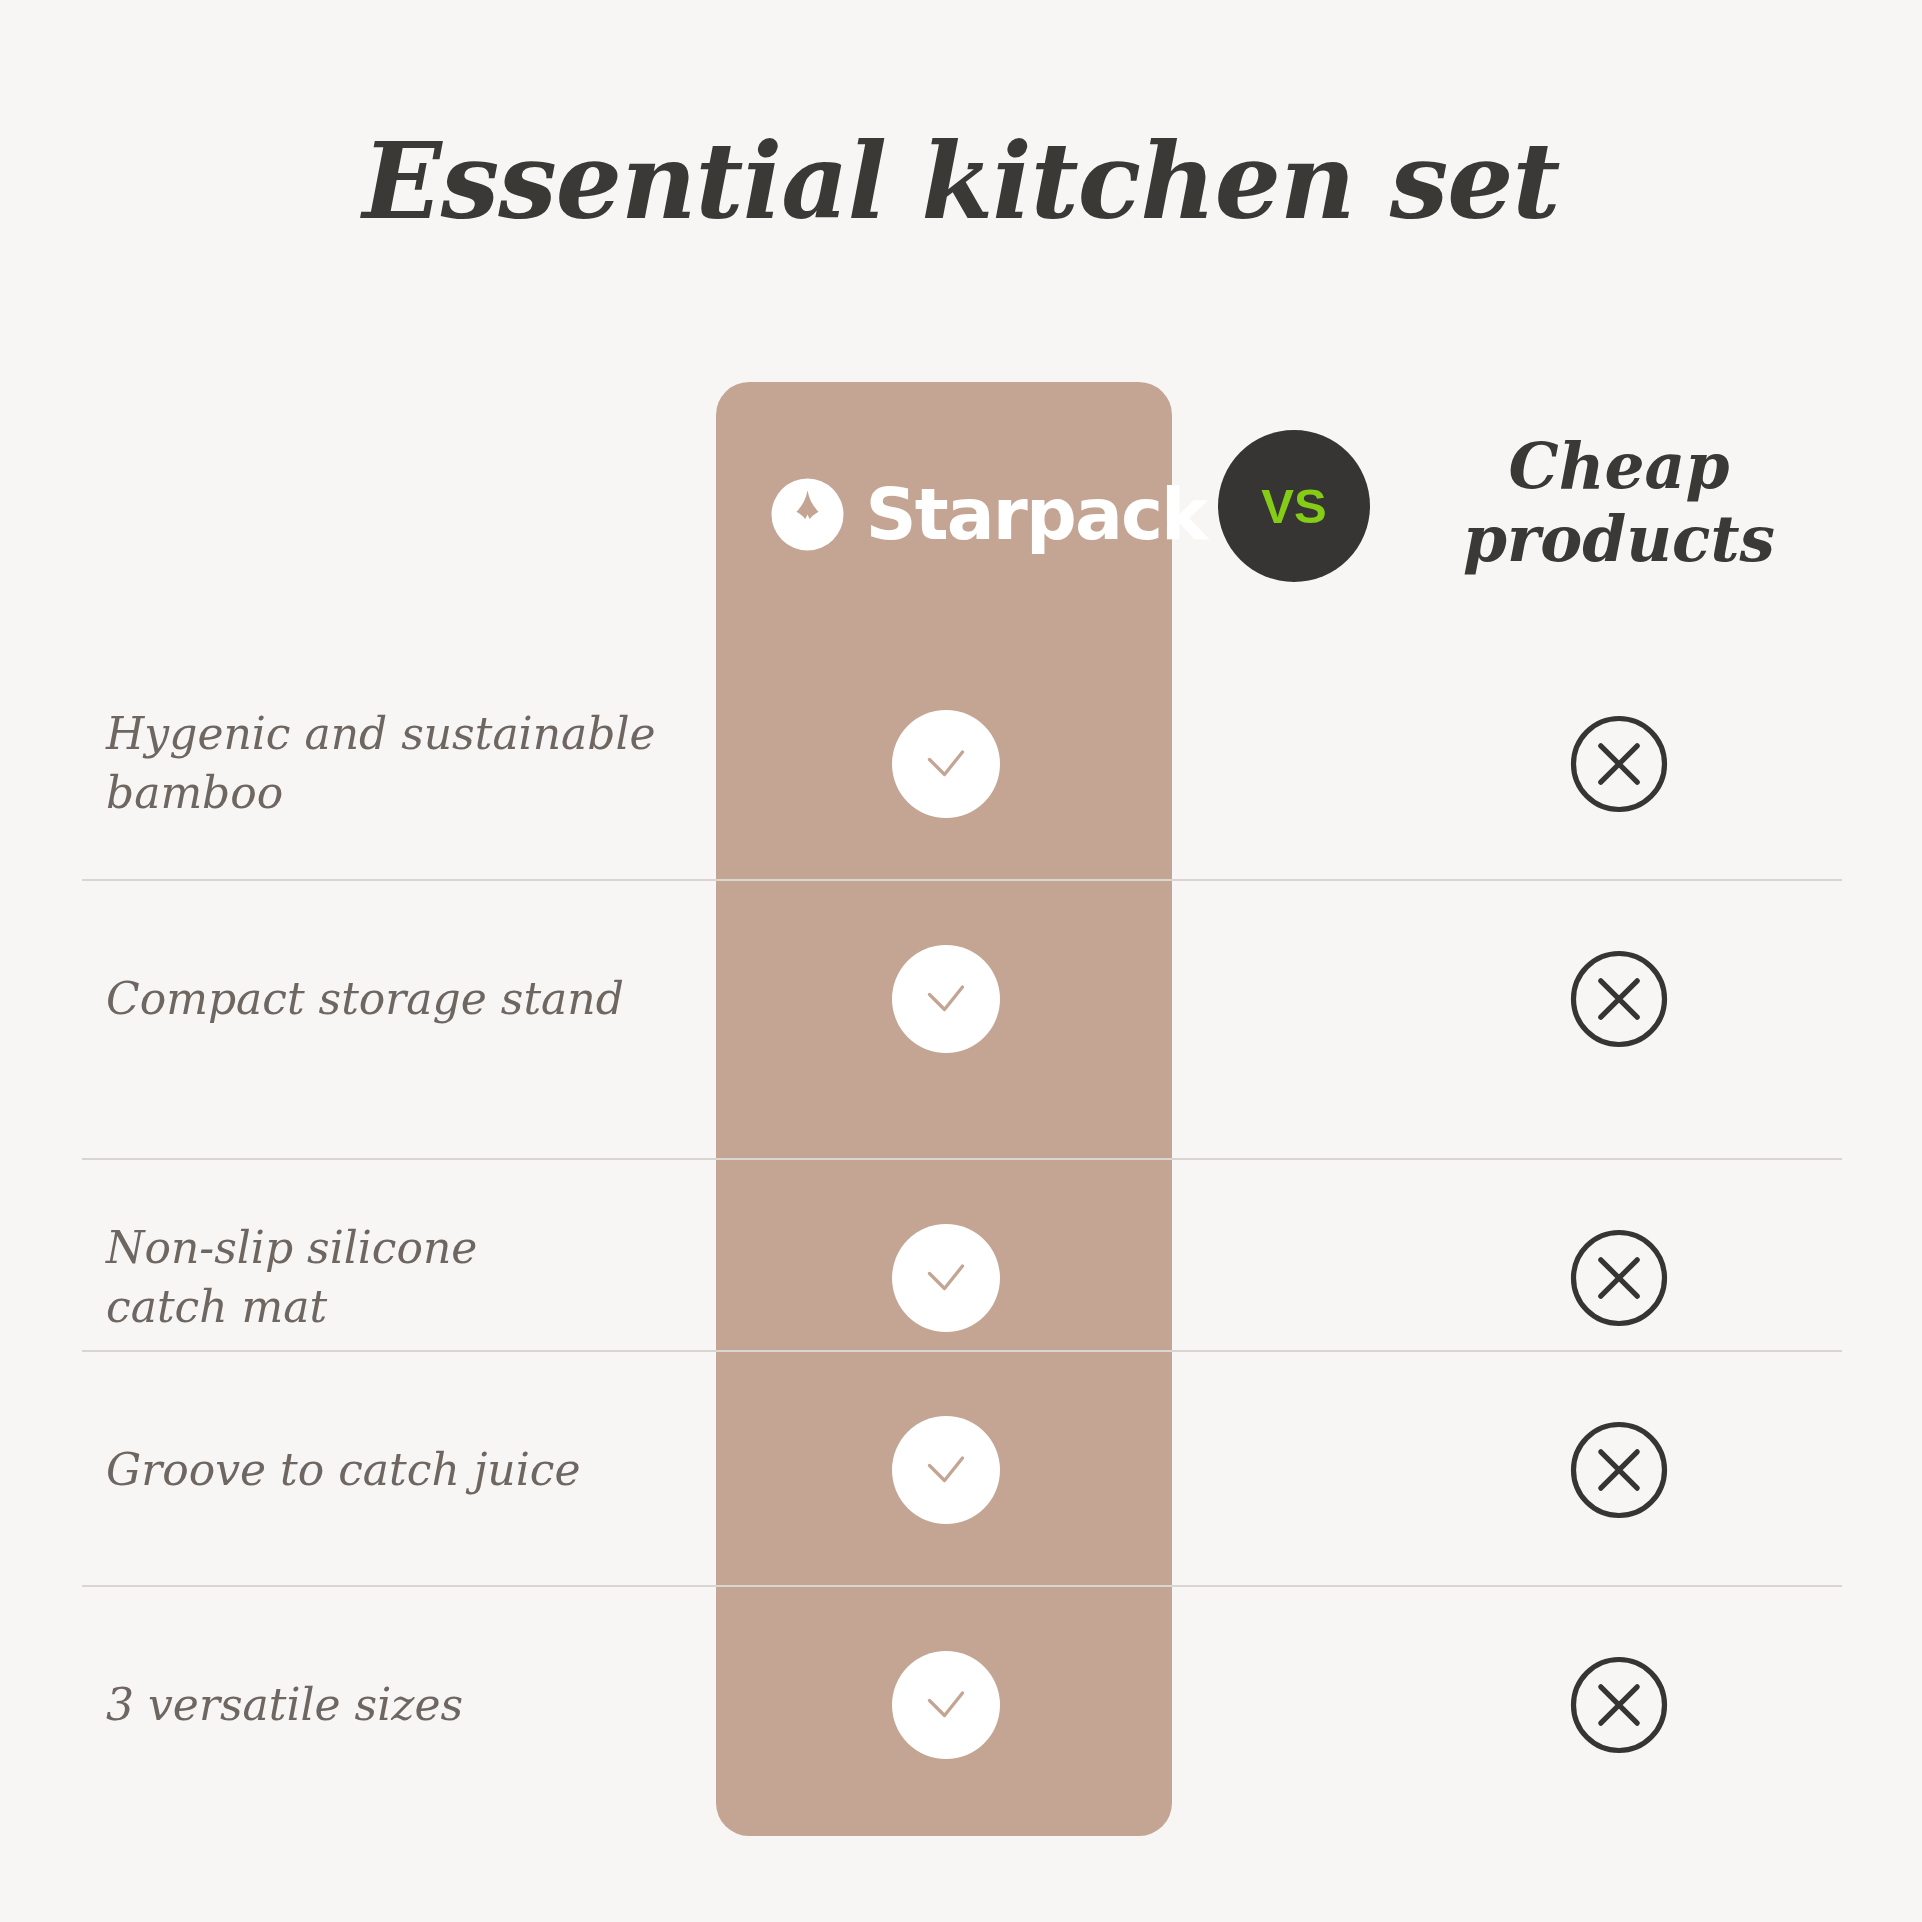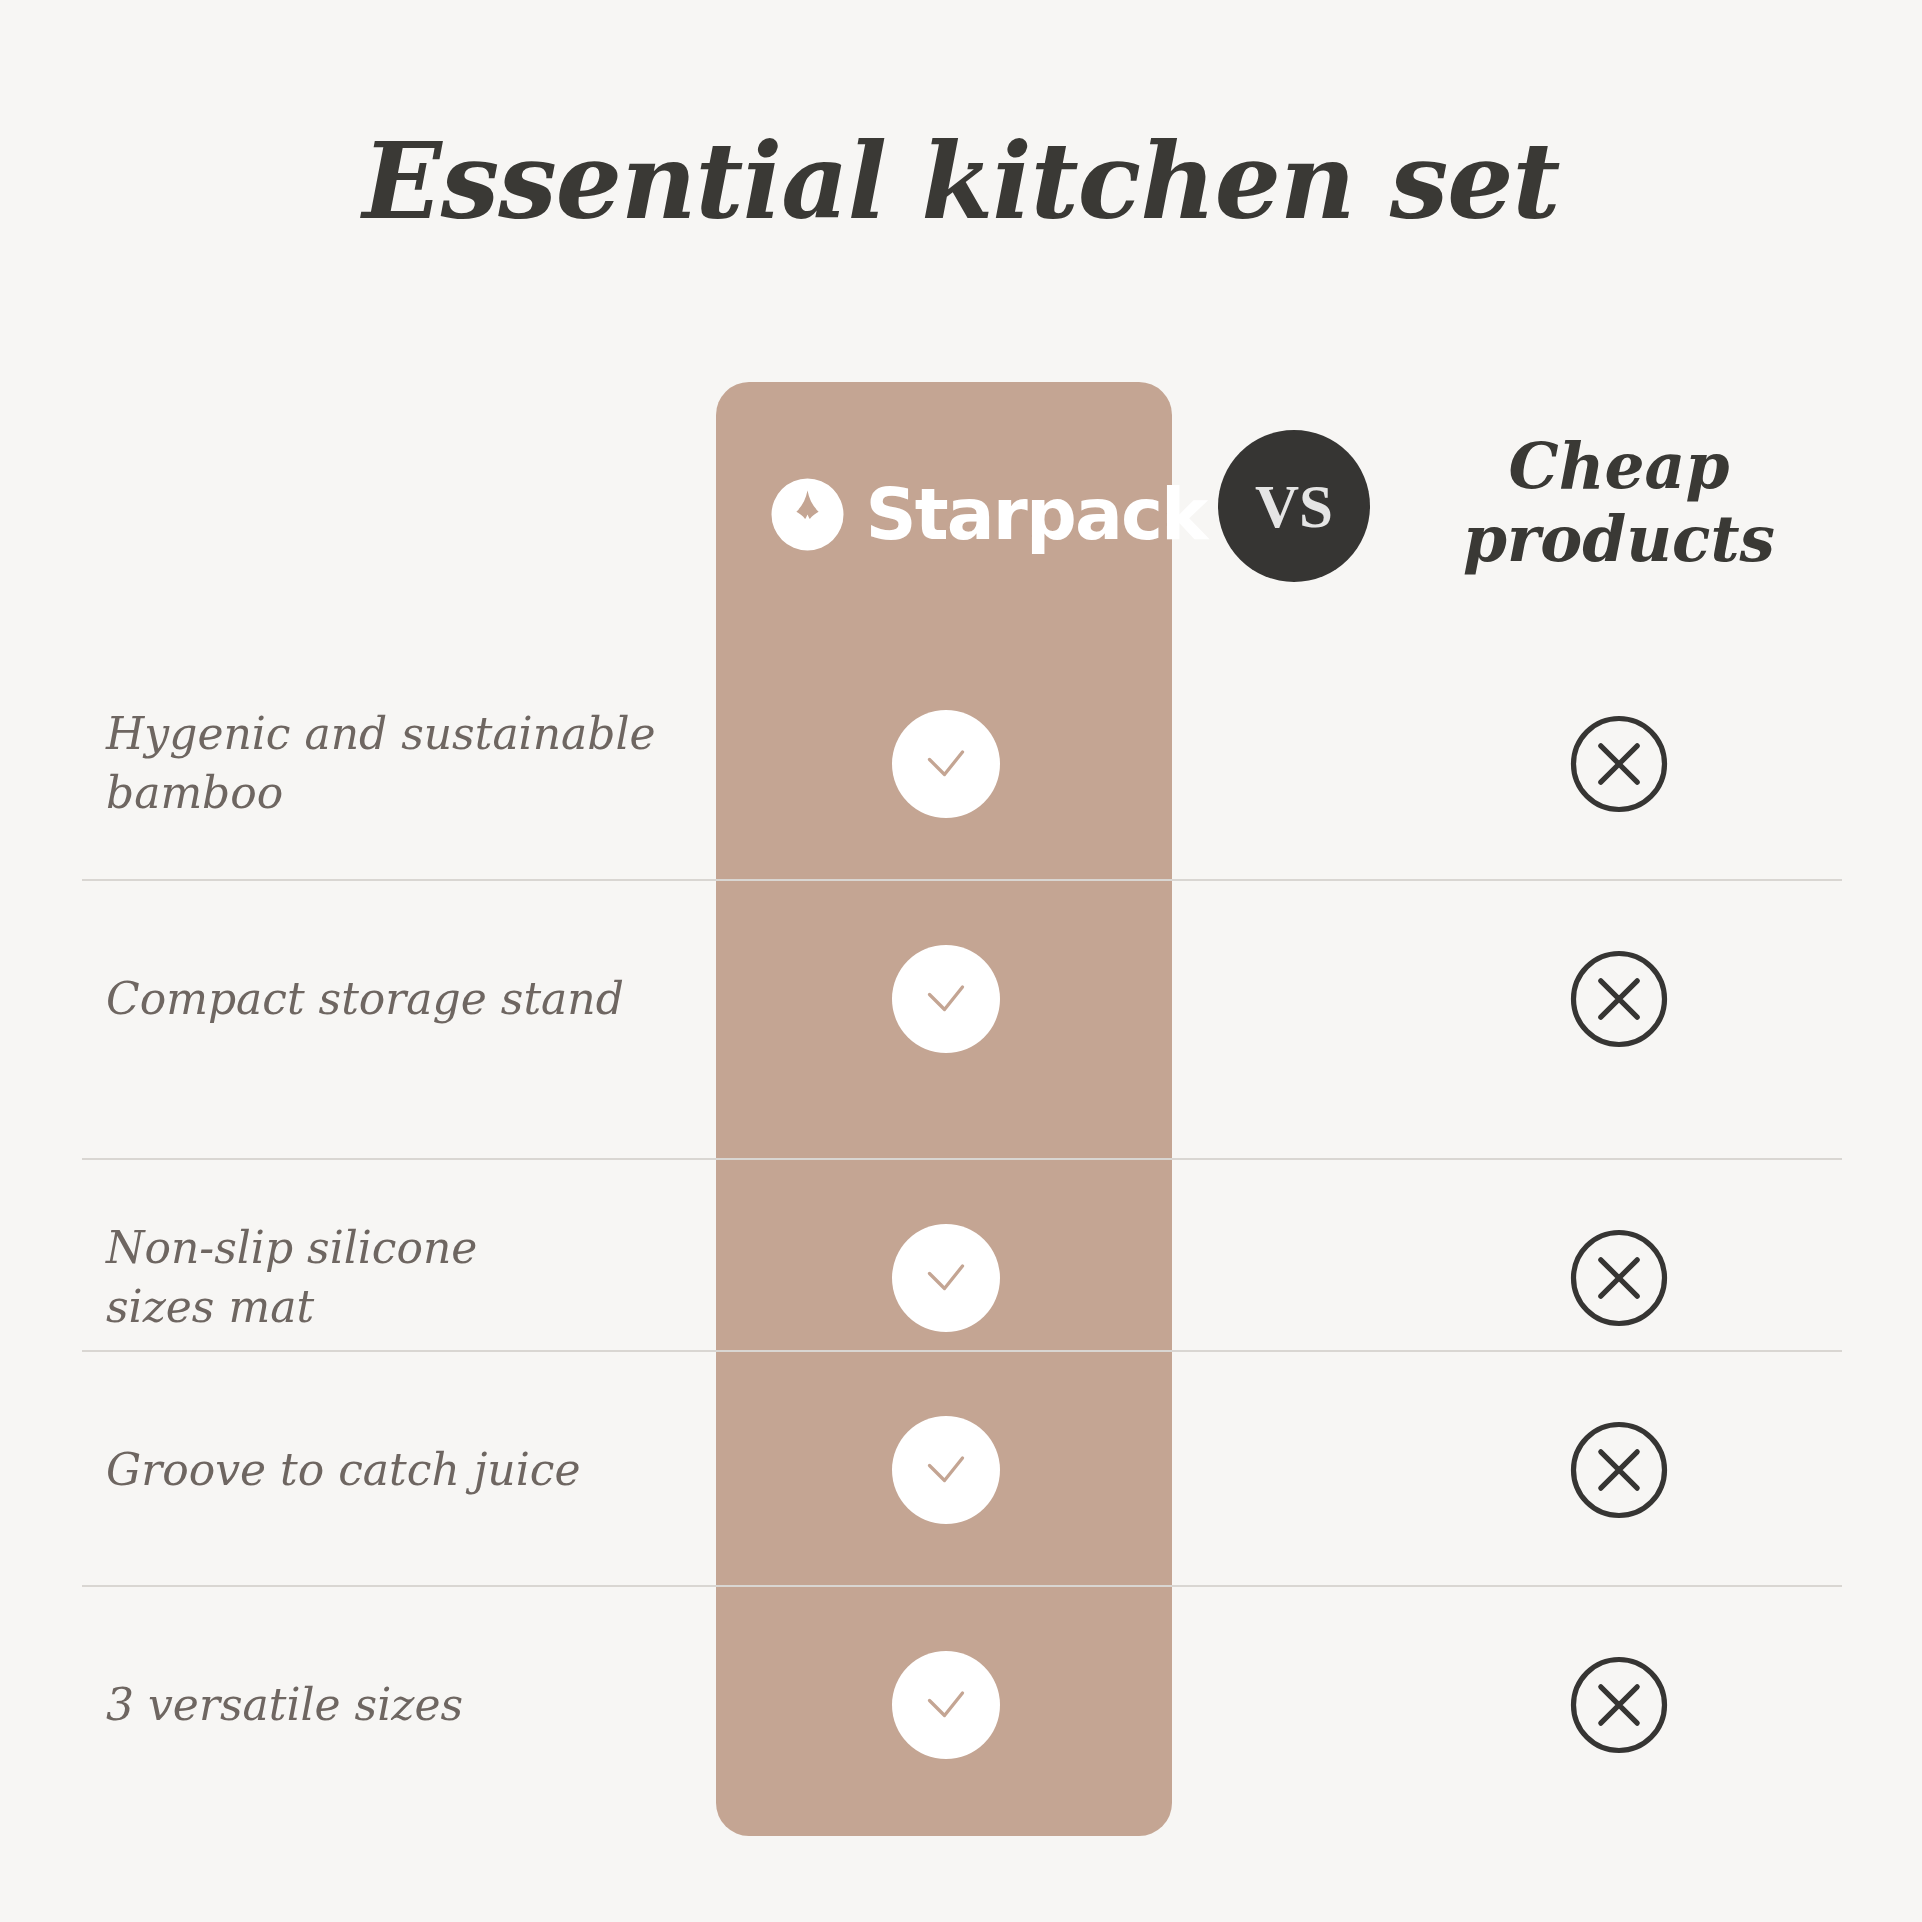--- a/index.html
+++ b/index.html
@@ -83,24 +83,24 @@
     top: 430px;
     width: 152px;
     height: 152px;
     border-radius: 50%;
     background: #363533;
     display: flex;
     align-items: center;
     justify-content: center;
   }
   #vs-badge .vs-text {
-    font-family: Liberation Serif, serif;
+    font-family: Liberation Sans, sans-serif;
     font-weight: bold;
-    font-size: 61px;
-    color: #e5e5e5;
+    font-size: 49px;
+    color: #84cc16;
     letter-spacing: 0px;
     line-height: 1;
   }
 
   
   #competitor-heading {
     position: absolute;
     left: 1393px;
     top: 430px;
     width: 452px;
@@ -255,21 +255,21 @@
         <circle cx="20" cy="20" r="17.5" fill="none" stroke="#363533" stroke-width="2"></circle>
         <path d="M13 13 L27 27 M27 13 L13 27" fill="none" stroke="#363533" stroke-width="2" stroke-linecap="round"></path>
       </svg>
     </div>
   </div>
 
   <div class="feature-row" style="top:1114px;margin-top:44px;">
     <div class="row-divider"></div>
     <div class="feature-label">
       <div>Non-slip silicone</div>
-      <div>sizes mat</div>
+      <div>catch mat</div>
     </div>
     <div class="check-cell">
       <div class="check-circle">
         <svg viewBox="0 0 40 40">
           <path d="M9 17 L19 27 L31 12" fill="none" stroke="#C4A593" stroke-width="2.2" stroke-linecap="round" stroke-linejoin="round"></path>
         </svg>
       </div>
     </div>
     <div class="cross-cell">
       <svg viewBox="0 0 40 40">

